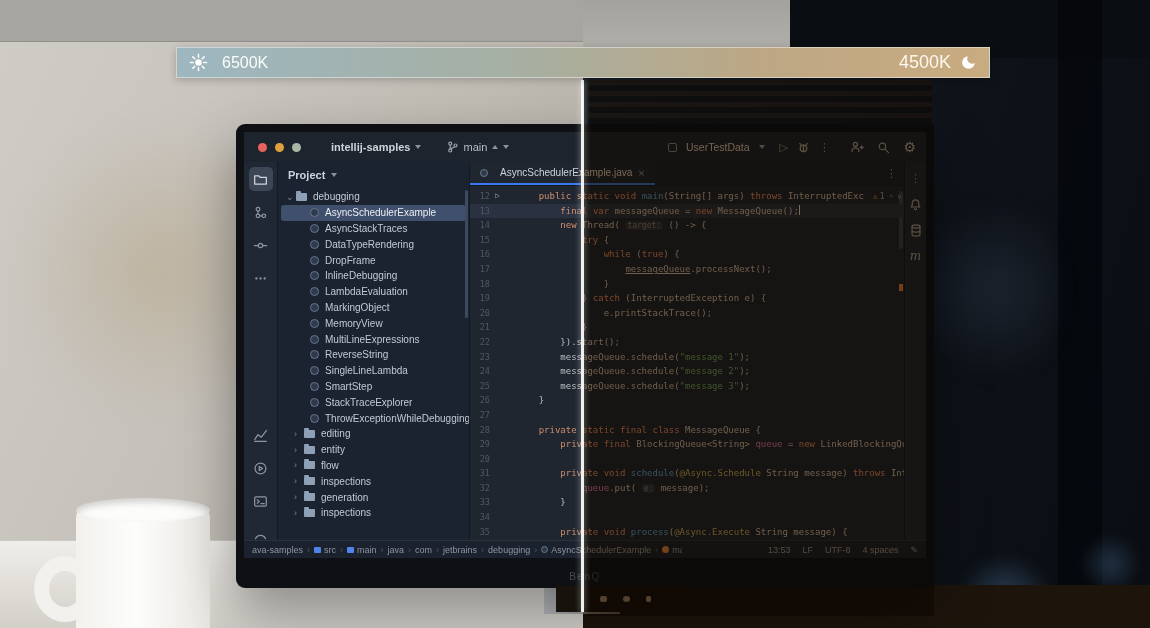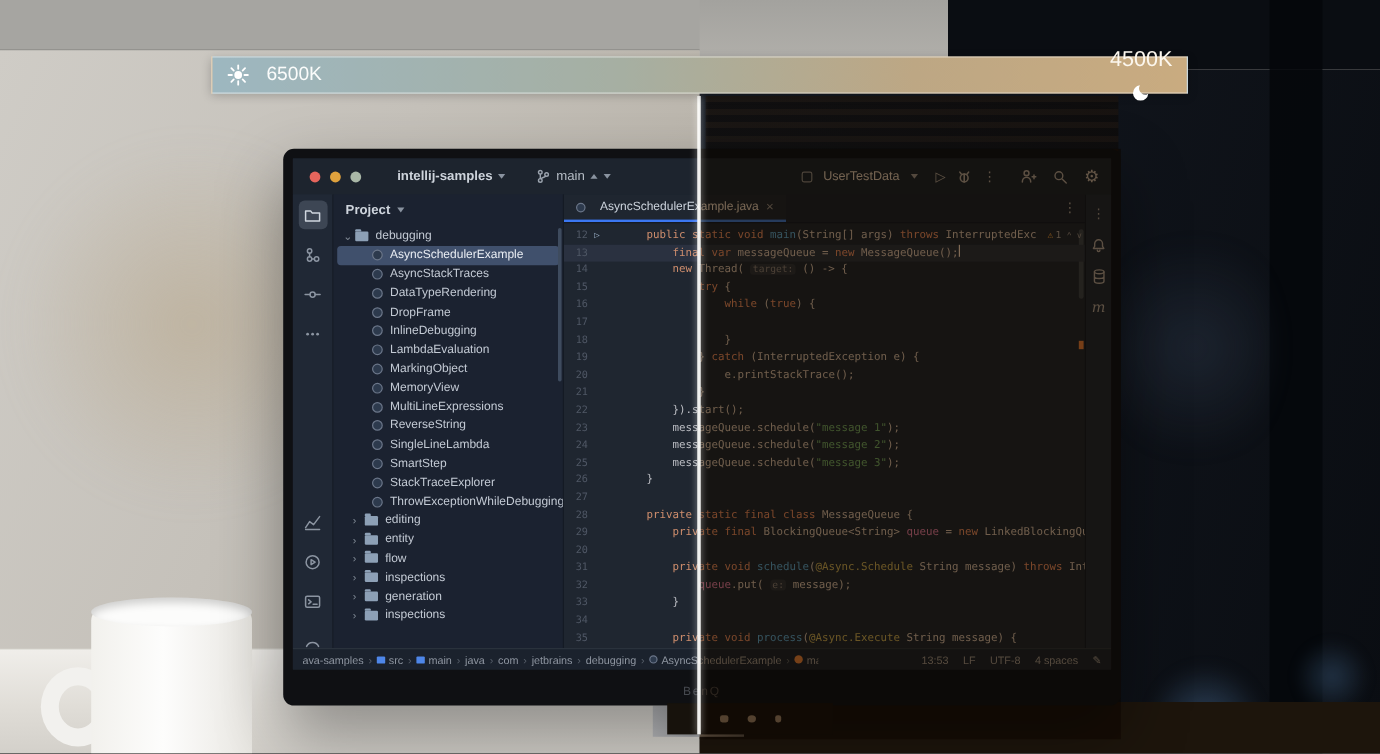--- a/index.html
+++ b/index.html
@@ -126,21 +126,21 @@
   .warm-mult{left:583px;top:124px;width:351px;height:492px;background:#8a5a28;mix-blend-mode:multiply;opacity:.62;z-index:5;pointer-events:none;}
   .warm-dark{left:583px;top:124px;width:351px;height:492px;background:rgba(22,11,2,.2);z-index:5;pointer-events:none;}
   .divider{left:581px;top:80px;width:3px;height:532px;background:rgba(252,252,250,.95);z-index:6;
            box-shadow:0 0 6px rgba(255,255,255,.55);}
 
   
   .temp-slider{left:176px;top:47px;width:814px;height:31px;z-index:7;display:flex;align-items:center;padding:0 12px;
                background:linear-gradient(90deg,#9db7c0 0%,#a6afa2 42%,#bda784 72%,#c9ab80 100%);
                border:1px solid rgba(255,255,255,.45);box-shadow:0 2px 8px rgba(0,0,0,.22);}
   .temp-left{display:flex;align-items:center;gap:14px;color:#fbfcfb;font-size:16px;}
-  .temp-right{margin-left:auto;display:flex;align-items:center;gap:9px;color:#fcf7ee;font-size:18px;flex-direction:column;}
+  .temp-right{margin-left:auto;display:flex;align-items:center;gap:9px;color:#fcf7ee;font-size:18px;}
 </style>
 </head>
 <body>
 
 <div id="scene">
 
   <div class="abs topband"></div>
   <div class="abs wall"></div>
   <div class="abs wallblob"></div>
   <div class="abs wall-topmid"></div>
@@ -372,21 +372,21 @@
             <span class="tab-kebab">⋮</span>
           </div>
           <div class="codewrap" id="code">
             <div class="escroll"></div>
             <div class="emark"></div>
           <div class="cl"><span class="ln">12</span><span class="rung">▷</span><span class="lbody"><span class="tk-k">    public static void </span><span class="tk-d">main</span><span class="tk-p">(String[] args) </span><span class="tk-k">throws</span><span class="tk-p"> InterruptedExc</span><span class="inspect"><span class="warn">⚠</span><span class="wc">1</span><span class="wch">^</span><span class="wch">v</span></span></span></div>
               <div class="cl cur"><span class="ln">13</span><span class="lbody"><span class="tk-k">        final</span><span class="tk-p"> </span><span class="tk-k">var</span><span class="tk-p"> messageQueue = </span><span class="tk-k">new</span><span class="tk-p"> MessageQueue();</span><span class="caret"></span></span></div>
               <div class="cl"><span class="ln">14</span><span class="lbody"><span class="tk-k">        new</span><span class="tk-p"> Thread( </span><span class="tk-h">target:</span><span class="tk-p"> () -&gt; {</span></span></div>
               <div class="cl"><span class="ln">15</span><span class="lbody"><span class="tk-k">            try</span><span class="tk-p"> {</span></span></div>
               <div class="cl"><span class="ln">16</span><span class="lbody"><span class="tk-k">                while</span><span class="tk-p"> (</span><span class="tk-k">true</span><span class="tk-p">) {</span></span></div>
-              <div class="cl"><span class="ln">17</span></div>
+              <div class="cl"><span class="ln">17</span><span class="lbody"><span class="tk-p">                    </span><span class="tk-u">messageQueue</span><span class="tk-p">.processNext();</span></span></div>
               <div class="cl"><span class="ln">18</span><span class="lbody"><span class="tk-p">                }</span></span></div>
               <div class="cl"><span class="ln">19</span><span class="lbody"><span class="tk-p">            } </span><span class="tk-k">catch</span><span class="tk-p"> (InterruptedException e) {</span></span></div>
               <div class="cl"><span class="ln">20</span><span class="lbody"><span class="tk-p">                e.printStackTrace();</span></span></div>
               <div class="cl"><span class="ln">21</span><span class="lbody"><span class="tk-p">            }</span></span></div>
               <div class="cl"><span class="ln">22</span><span class="lbody"><span class="tk-p">        }).start();</span></span></div>
               <div class="cl"><span class="ln">23</span><span class="lbody"><span class="tk-p">        messageQueue.schedule(</span><span class="tk-s">"message 1"</span><span class="tk-p">);</span></span></div>
               <div class="cl"><span class="ln">24</span><span class="lbody"><span class="tk-p">        messageQueue.schedule(</span><span class="tk-s">"message 2"</span><span class="tk-p">);</span></span></div>
               <div class="cl"><span class="ln">25</span><span class="lbody"><span class="tk-p">        messageQueue.schedule(</span><span class="tk-s">"message 3"</span><span class="tk-p">);</span></span></div>
               <div class="cl"><span class="ln">26</span><span class="lbody"><span class="tk-p">    }</span></span></div>
               <div class="cl"><span class="ln">27</span><span class="lbody"></span></div>

